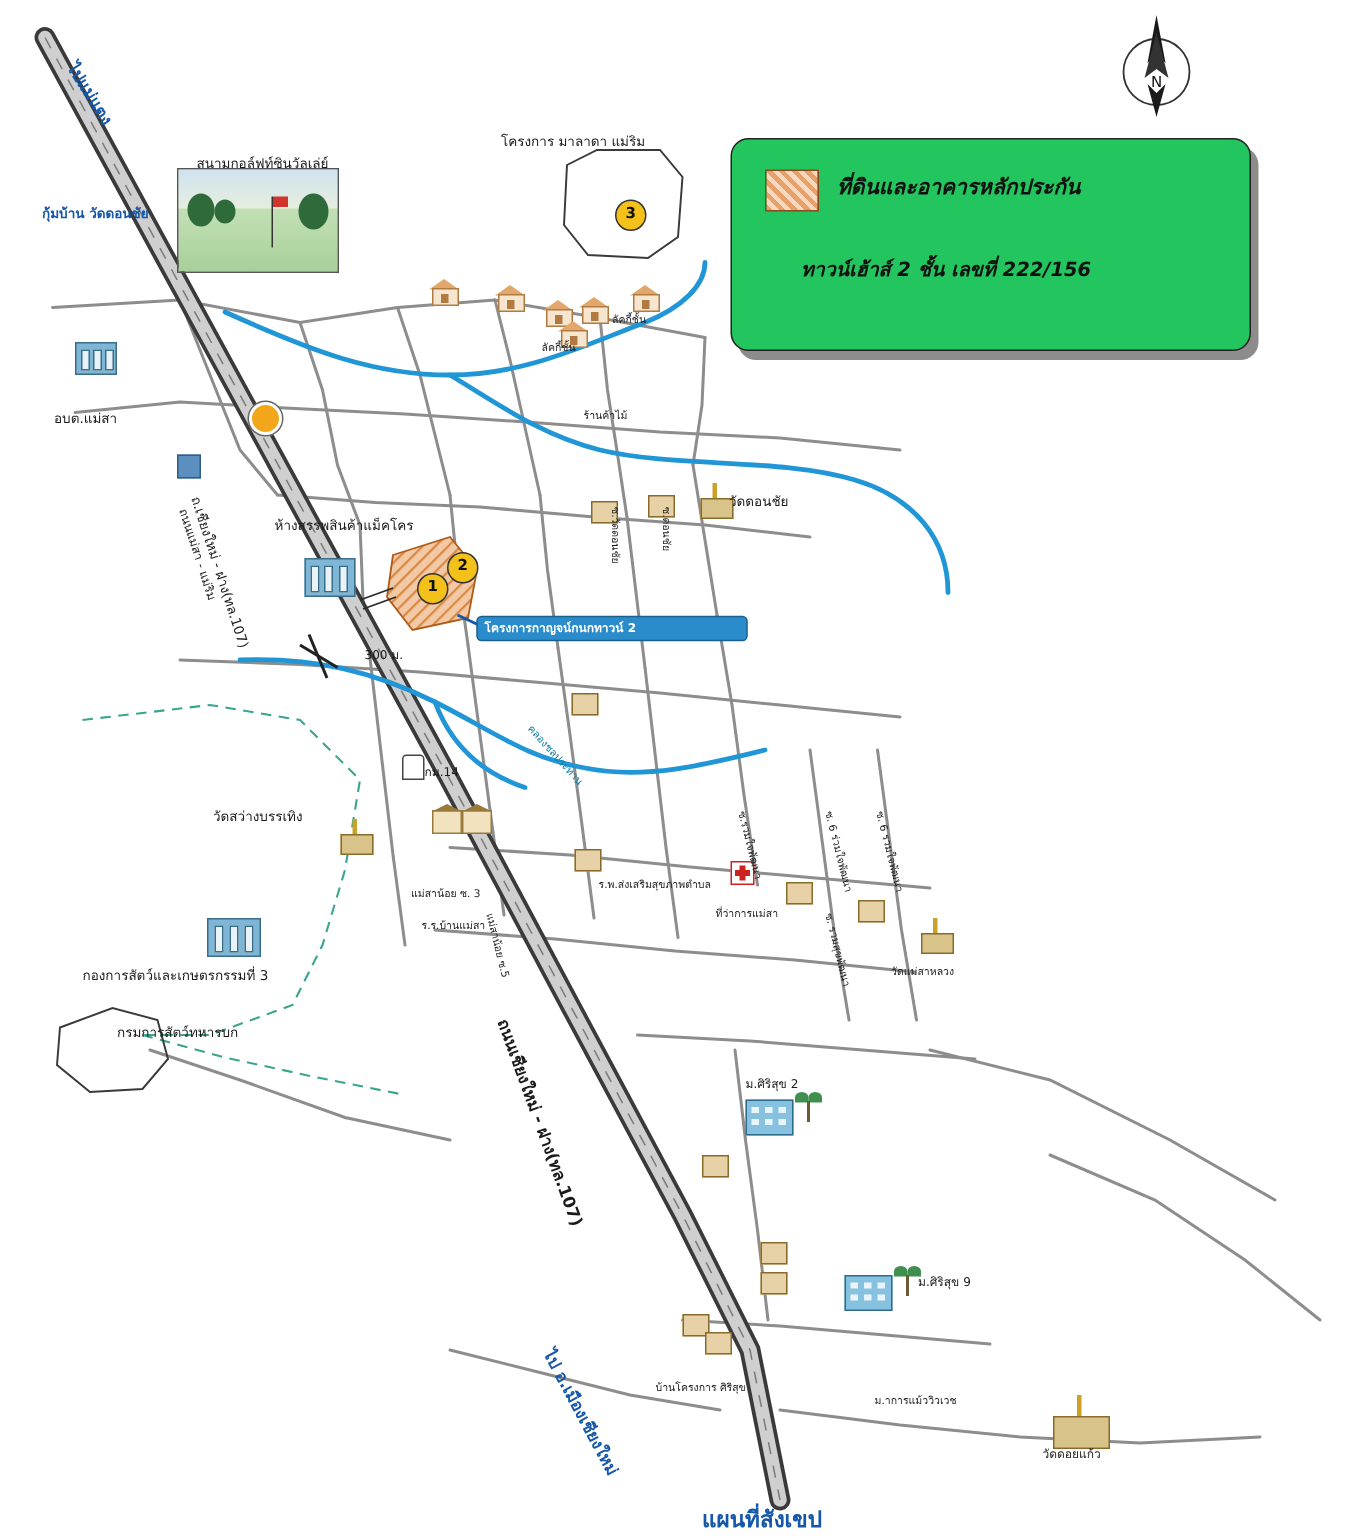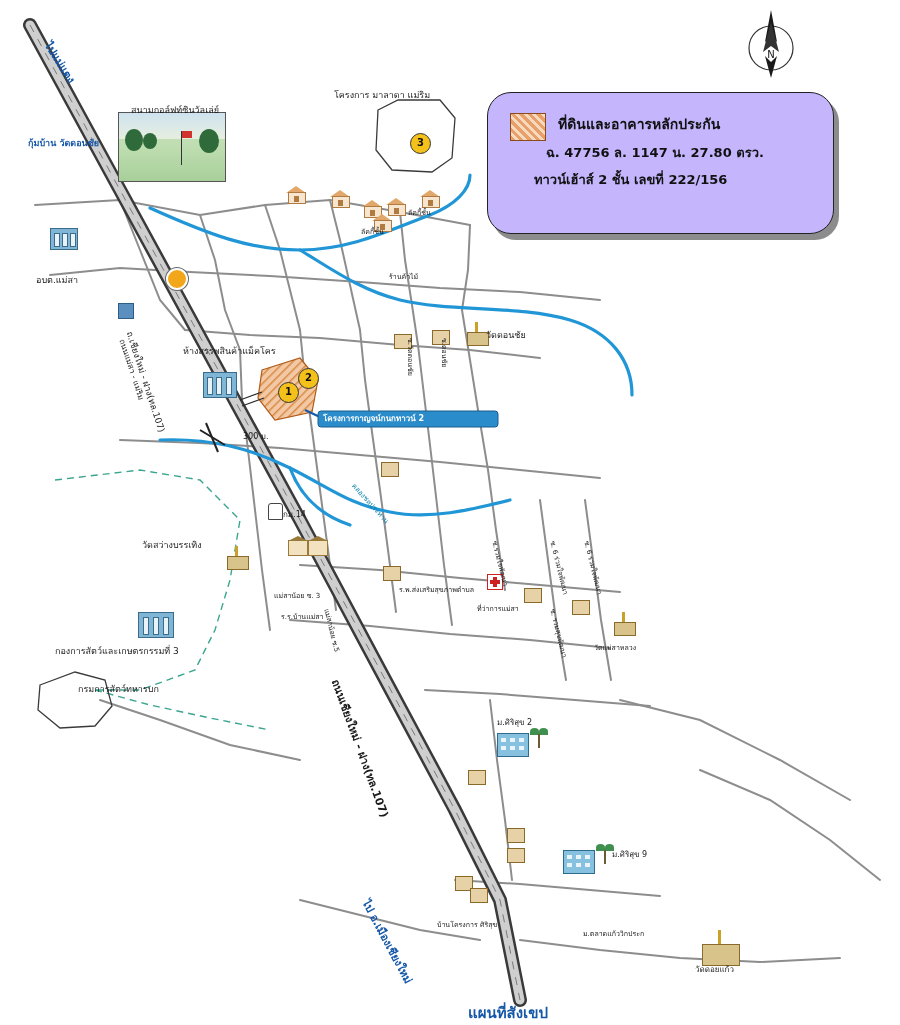--- a/index.html
+++ b/index.html
@@ -34,24 +34,25 @@
   .lbl.teal { color: #0b7fa8; }
   .lbl.tiny { font-size: 7px; }
 
   
   #legend {
     position: absolute;
     left: 487px;
     top: 92px;
     width: 345px;
     height: 140px;
-    background: #c4b5fd;
+    background: #22c55e;
     border: 1.5px solid #222;
-    border-radius: 24px;
+    border-radius: 12px;
     box-shadow: 5px 6px 0 rgba(0,0,0,0.45);
+    font-style: italic;
   }
   #legend .swatch {
     position: absolute;
     left: 22px;
     top: 20px;
     width: 34px;
     height: 26px;
     background: repeating-linear-gradient(45deg,
        #e8a06a 0 3px, #f7d9bf 3px 6px);
     border: 1px solid #8a4a1c;
@@ -278,21 +279,20 @@
       <polygon points="36,2 42,34 36,28 30,34" fill="#1a1a1a"></polygon>
       <polygon points="36,14 44,44 36,38 28,44" fill="#333"></polygon>
       <polygon points="36,70 30,48 36,54 42,48" fill="#1a1a1a"></polygon>
       <text x="36" y="50" text-anchor="middle" font-size="10" font-family="DejaVu Sans, sans-serif" fill="#111">N</text>
     </svg>
   </div>
 
   <div id="legend">
     <div class="swatch"></div>
     <div class="l1">ที่ดินและอาคารหลักประกัน</div>
-    <div class="l2">ฉ. 47756  ล. 1147  น. 27.80 ตรว.</div>
     <div class="l3">ทาวน์เฮ้าส์ 2 ชั้น เลขที่ 222/156</div>
   </div>
 
   <div id="golf-photo">
     <div class="sky"></div>
     <div class="tree" style="left:6px; top:16px; width:18px; height:22px;"></div>
     <div class="tree" style="left:24px; top:20px; width:14px; height:16px;"></div>
     <div class="tree" style="left:80px; top:16px; width:20px; height:24px;"></div>
     <div class="flagpole"></div>
     <div class="flag"></div>
@@ -451,21 +451,21 @@
   <div class="lbl tiny" style="left:399px; top:586px;">ร.พ.ส่งเสริมสุขภาพตำบล</div>
   <div class="lbl tiny" style="left:477px; top:605px;">ที่ว่าการแม่สา</div>
   <div class="lbl tiny" style="left:594px; top:644px;">วัดแม่สาหลวง</div>
 
   <div class="lbl" style="left:55px; top:646px; font-size:9px;">กองการสัตว์และเกษตรกรรมที่ 3</div>
   <div class="lbl" style="left:78px; top:664px; font-size:9px;margin-top:20px;">กรมการสัตว์ทหารบก</div>
 
   <div class="lbl" style="left:497px; top:718px; font-size:8px;">ม.ศิริสุข 2</div>
   <div class="lbl" style="left:612px; top:850px; font-size:8px;">ม.ศิริสุข 9</div>
   <div class="lbl tiny" style="left:437px; top:921px;">บ้านโครงการ ศิริสุข</div>
-  <div class="lbl tiny" style="left:583px; top:930px;">ม.ตลาดแก้ววิกประก</div>
+  <div class="lbl tiny" style="left:583px; top:930px;">ม.าการแม้ววิวเวช</div>
   <div class="lbl" style="left:695px; top:965px; font-size:8px;">วัดดอยแก้ว</div>
 
   <div class="lbl" style="left:126px; top:338px; font-size:8px; transform:rotate(72deg); transform-origin:left top;">ถนนแม่สา - แม่ริม</div>
 
   <div class="lbl tiny" style="left:414px; top:338px; transform:rotate(90deg); transform-origin:left top;">ซ.วัดดอนชัย</div>
   <div class="lbl tiny" style="left:448px; top:338px; transform:rotate(90deg); transform-origin:left top;">ซ.ดอนชัย</div>
 
   <div class="lbl teal" style="left:356px; top:482px; font-size:7px; transform:rotate(48deg); transform-origin:left top;">คลองชลประทาน</div>
 
   <div class="lbl tiny" style="left:330px; top:608px; transform:rotate(76deg); transform-origin:left top;">แม่สาน้อย ซ.5</div>

